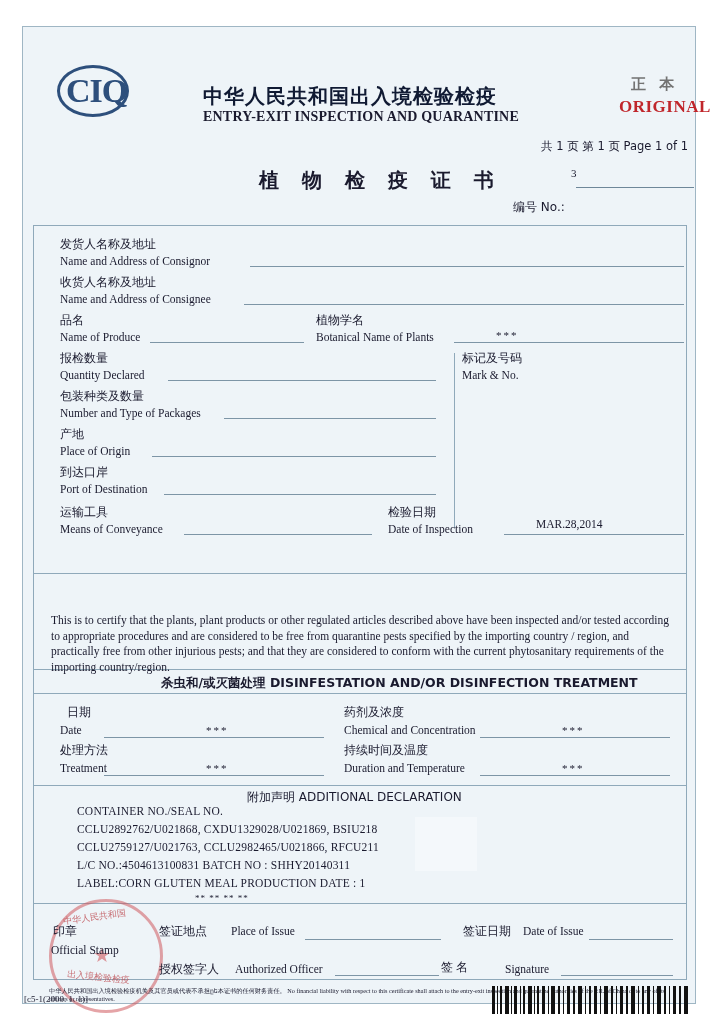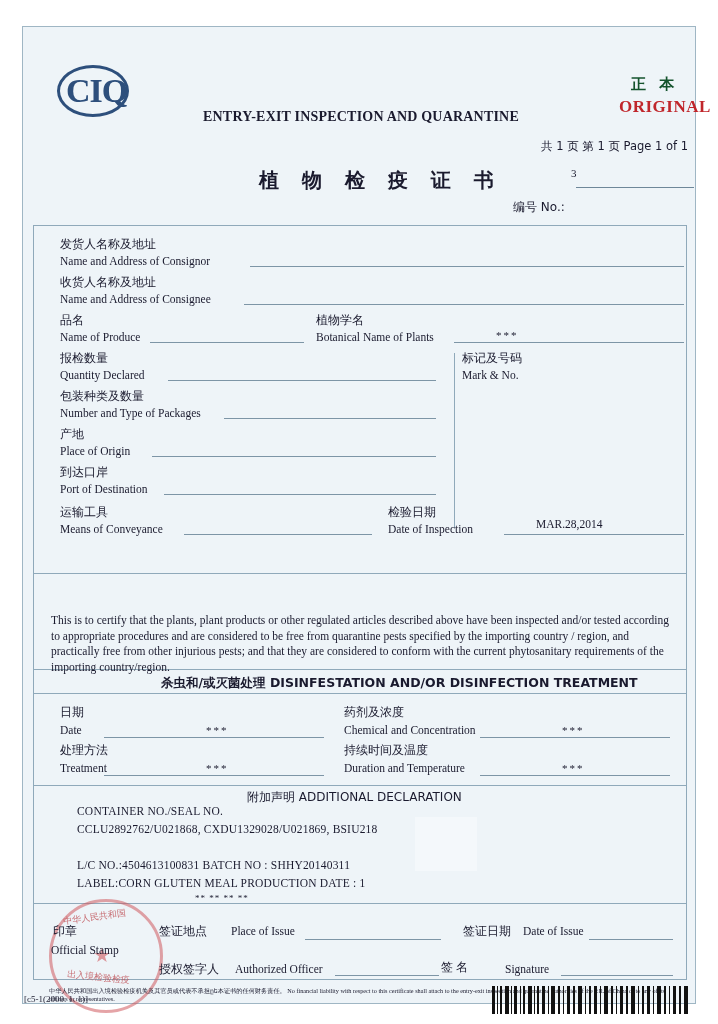--- a/index.html
+++ b/index.html
@@ -8,21 +8,21 @@
   #cert{position:absolute;left:22px;top:26px;width:674px;height:978px;background:#eef4f8;
         border:1px solid #9fb6c4;box-sizing:border-box;}
   .cn{font-family:"DejaVu Sans",sans-serif;}
   
   .logo{position:absolute;left:34px;top:38px;width:74px;height:54px;}
   .logo .ell{position:absolute;left:0;top:0;width:72px;height:52px;border:3px solid #2d4f7c;border-radius:50%;box-sizing:border-box;}
   .logo .cic{position:absolute;left:9px;top:7px;font-family:"Liberation Serif",serif;font-weight:bold;font-size:34px;color:#2d4f7c;letter-spacing:-1px;}
   .hdr-cn{position:absolute;left:180px;top:56px;font-size:20px;font-weight:bold;letter-spacing:1px;color:#101a33;}
   .hdr-en1{position:absolute;left:180px;top:82px;font-size:14px;font-weight:bold;letter-spacing:.2px;}
   .hdr-en2{position:absolute;left:180px;top:100px;font-size:13.5px;font-weight:bold;letter-spacing:.2px;}
-  .orig-cn{position:absolute;left:608px;top:48px;font-size:15px;font-weight:bold;color:#14532d;letter-spacing:4px;}
+  .orig-cn{position:absolute;left:608px;top:48px;font-size:15px;font-weight:bold;color:#737373;letter-spacing:4px;}
   .orig-en{position:absolute;left:596px;top:70px;font-size:17px;font-weight:bold;color:#c0262b;letter-spacing:.5px;}
   .pages{position:absolute;left:518px;top:112px;font-size:11.5px;}
   .title-cn{position:absolute;left:236px;top:140px;font-size:20px;font-weight:bold;letter-spacing:8px;}
   .title-en{position:absolute;left:188px;top:168px;font-size:18px;font-weight:bold;letter-spacing:.5px;}
   .no-lbl{position:absolute;left:490px;top:146px;font-size:12px;margin-top:26px;}
   .no-val{position:absolute;left:548px;top:140px;font-size:11px;}
   .no-line{position:absolute;left:553px;top:160px;width:118px;height:1px;background:#6e8799;}
   
   .box{position:absolute;left:10px;top:198px;width:654px;height:349px;border:1px solid #8fa9ba;box-sizing:border-box;}
   .vline{position:absolute;left:420px;top:127px;width:1px;height:175px;background:#8fa9ba;}
@@ -59,20 +59,21 @@
 <body>
 
 <div id="page">
   <div id="cert">
 
     <div class="logo">
       <div class="ell"></div>
       <div class="cic">CIQ</div>
     </div>
 
+    <div class="hdr-cn cn">中华人民共和国出入境检验检疫</div>
     <div class="hdr-en1">ENTRY-EXIT INSPECTION AND QUARANTINE</div>
 
     <div class="orig-cn cn">正 本</div>
     <div class="orig-en">ORIGINAL</div>
     <div class="pages cn">共 1 页 第 1 页 Page 1 of 1</div>
 
     <div class="title-cn cn">植 物 检 疫 证 书</div>
     <div class="no-lbl cn">编号 No.:</div>
     <div class="no-val">3</div>
     <div class="no-line"></div>
@@ -123,21 +124,21 @@
       <div class="uline" style="left:470px;top:308px;width:180px;"></div>
     </div>
 
     <div class="stmt"></div>
     <div class="stmt-en">This is to certify that the plants, plant products or other regulated articles described above have been inspected and/or tested according to appropriate procedures and are considered to be free from quarantine pests specified by the importing country / region, and practically free from other injurious pests; and that they are considered to conform with the current phytosanitary requirements of the importing country/region.</div>
 
     <div class="trt-hd"></div>
     <div class="trt-hd-t cn">杀虫和/或灭菌处理 DISINFESTATION AND/OR DISINFECTION TREATMENT</div>
 
     <div class="trt">
-      <div class="rowlbl cnl" style="left:26px;top:10px;">日期</div>
+      <div class="rowlbl cnl" style="left:33px;top:10px;">日期</div>
       <div class="rowlbl" style="left:26px;top:30px;">Date</div>
       <div class="stars" style="left:172px;top:30px;">***</div>
       <div class="uline" style="left:70px;top:43px;width:220px;"></div>
 
       <div class="rowlbl cnl" style="left:310px;top:10px;">药剂及浓度</div>
       <div class="rowlbl" style="left:310px;top:30px;">Chemical and Concentration</div>
       <div class="stars" style="left:528px;top:30px;">***</div>
       <div class="uline" style="left:446px;top:43px;width:190px;"></div>
 
       <div class="rowlbl cnl" style="left:26px;top:48px;">处理方法</div>
@@ -149,20 +150,21 @@
       <div class="rowlbl" style="left:310px;top:68px;">Duration and Temperature</div>
       <div class="stars" style="left:528px;top:68px;">***</div>
       <div class="uline" style="left:446px;top:81px;width:190px;"></div>
     </div>
 
     <div class="addbox"></div>
     <div class="add-hd cn">附加声明 ADDITIONAL DECLARATION</div>
 
     <div class="adl" style="top:778px;">CONTAINER NO./SEAL NO.</div>
     <div class="adl" style="top:796px;">CCLU2892762/U021868, CXDU1329028/U021869, BSIU218</div>
+    <div class="adl" style="top:814px;">CCLU2759127/U021763, CCLU2982465/U021866, RFCU211</div>
     <div class="adl" style="top:832px;">L/C NO.:4504613100831 BATCH NO : SHHY20140311</div>
     <div class="adl" style="top:850px;">LABEL:CORN GLUTEN MEAL   PRODUCTION DATE : 1</div>
     <div class="adl" style="left:172px;top:866px;font-size:9px;letter-spacing:1px;">** ** ** **</div>
     <div class="whitepatch" style="left:392px;top:790px;width:62px;height:54px;"></div>
 
     <div class="sigbox"></div>
     <div class="stamp"></div>
     <div class="stamp-t1 cn">中华人民共和国</div>
     <div class="stamp-t2 cn">出入境检验检疫</div>
     <div class="stamp-star">★</div>

